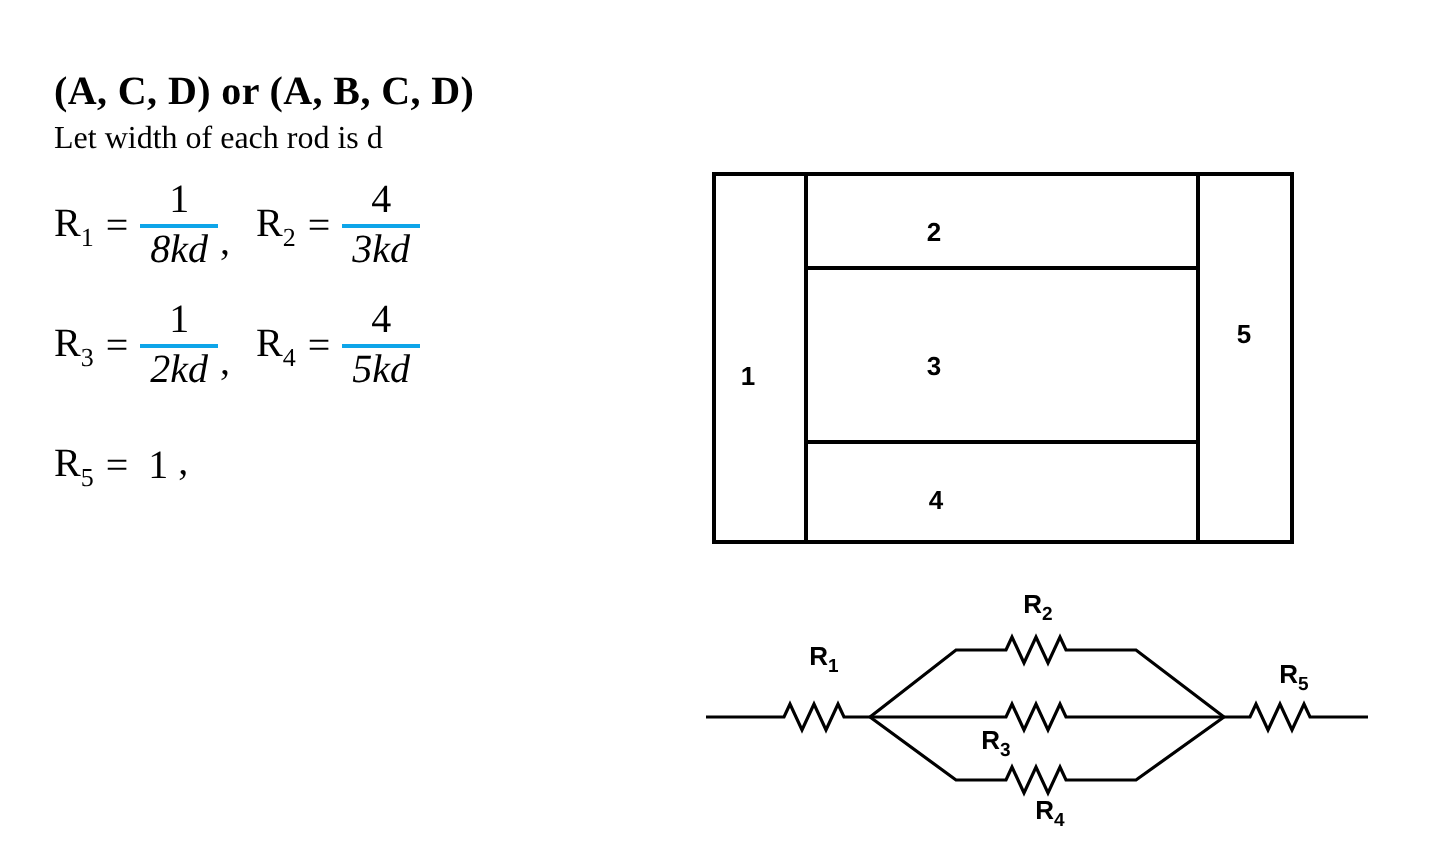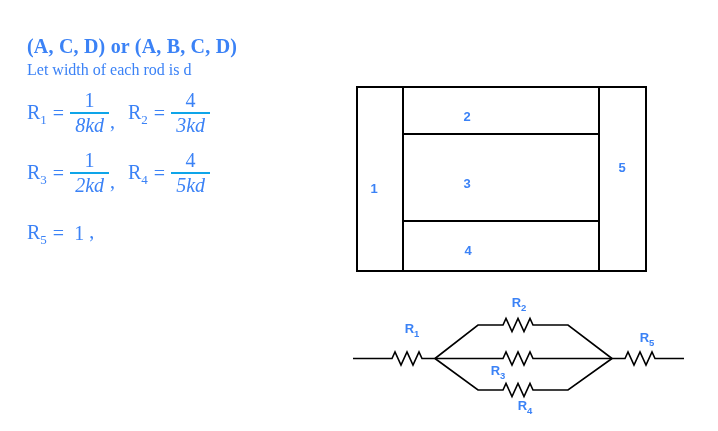--- a/index.html
+++ b/index.html
@@ -1,20 +1,20 @@
 <!DOCTYPE html>
 <html><head>
 <meta charset="utf-8">
 <style>
   html, body { margin: 0; padding: 0; background: #fff; }
   .canvas {
     position: relative;
     width: 718px; height: 431px;
     background: #ffffff;
-    color: #3b82f6;
+    color: #000000;
     font-family: "Liberation Serif", serif;
     overflow: hidden;
     border-radius: 12px;
   }
 
   
   .hline1 {
     position: absolute; left: 27px; top: 34px;
     font-size: 20px; font-weight: bold; line-height: 24px;
     letter-spacing: 0.2px; white-space: nowrap;

